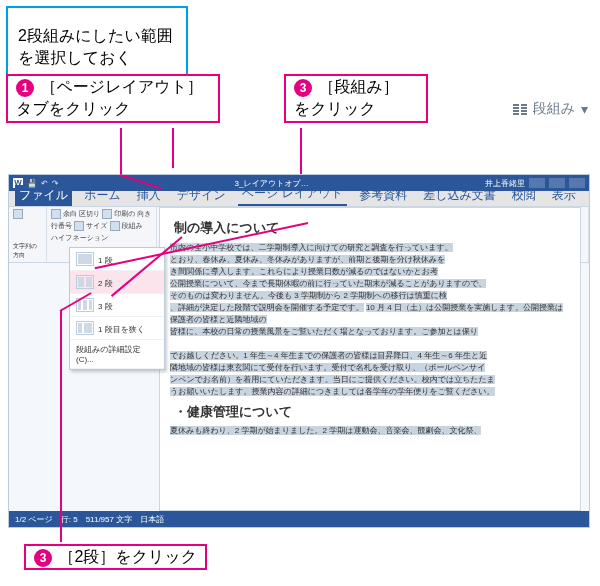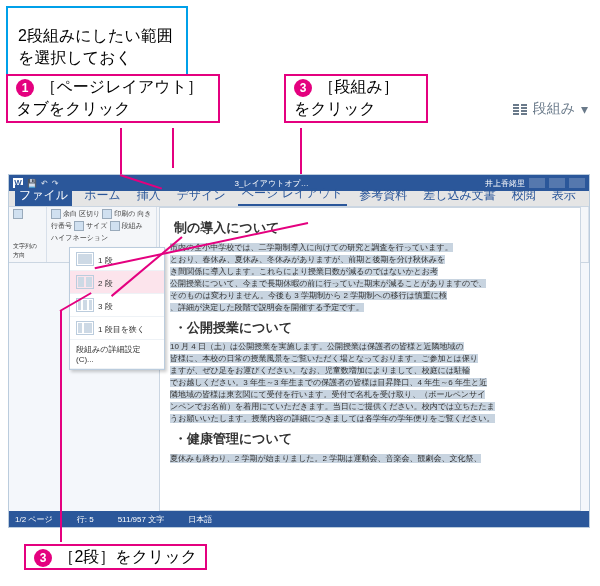--- a/index.html
+++ b/index.html
@@ -252,33 +252,32 @@
   </div>
 
   <div class="docwrap">
     <h4>制の導入について</h4>
     <span class="sel">市内の全小中学校では、二学期制導入に向けての研究と調査を行っています。</span><br>
     <span class="sel">とおり、春休み、夏休み、冬休みがありますが、前期と後期を分け秋休みを</span><br>
     <span class="sel">き間関係に導入します。これらにより授業日数が減るのではないかとお考</span><br>
     <span class="sel">公開授業について、今まで長期休暇の前に行っていた期末が減ることがありますので、</span><br>
     <span class="sel">そのものは変わりません。今後も 3 学期制から 2 学期制への移行は慎重に検</span><br>
     <span class="sel">、詳細が決定した段階で説明会を開催する予定です。</span>
-    <h4>・公開授業について</h4>
     <span class="sel">10 月 4 日（土）は公開授業を実施します。公開授業は保護者の皆様と近隣地域の</span><br>
     <span class="sel">皆様に、本校の日常の授業風景をご覧いただく場となっております。ご参加とは保り</span><br>
-    <span class="sel">ますが、ぜひ足をお運びください。なお、児童数増加によりまして、校庭には駐輪</span><br>
-    <span class="sel">でお越しください。3 年生～3 年生までの保護者の皆様は目昇降口、4 年生～6 年生と近</span><br>
+    <br>
+    <span class="sel">でお越しください。1 年生～4 年生までの保護者の皆様は目昇降口、4 年生～6 年生と近</span><br>
     <span class="sel">隣地域の皆様は東玄関にて受付を行います。受付で名札を受け取り、（ボールペンサイ</span><br>
     <span class="sel">ンペンでお名前）を着用にていただきます。当日にご提供ください。校内では立ちたたま</span><br>
     <span class="sel">うお願いいたします。授業内容の詳細につきましては各学年の学年便りをご覧ください。</span>
     <h4>・健康管理について</h4>
     <span class="sel">夏休みも終わり、2 学期が始まりました。2 学期は運動会、音楽会、観劇会、文化祭、</span><br>
   </div>
 
   <div class="statusbar">
-    <div style="display:flex; gap:24px;">
+    <div style="display:flex; gap:8px;">
       <span>1/2 ページ</span>
       <span>行: 5</span>
       <span>511/957 文字</span>
       <span>日本語</span>
     </div>
   </div>
 </div>
 
 </body></html>

